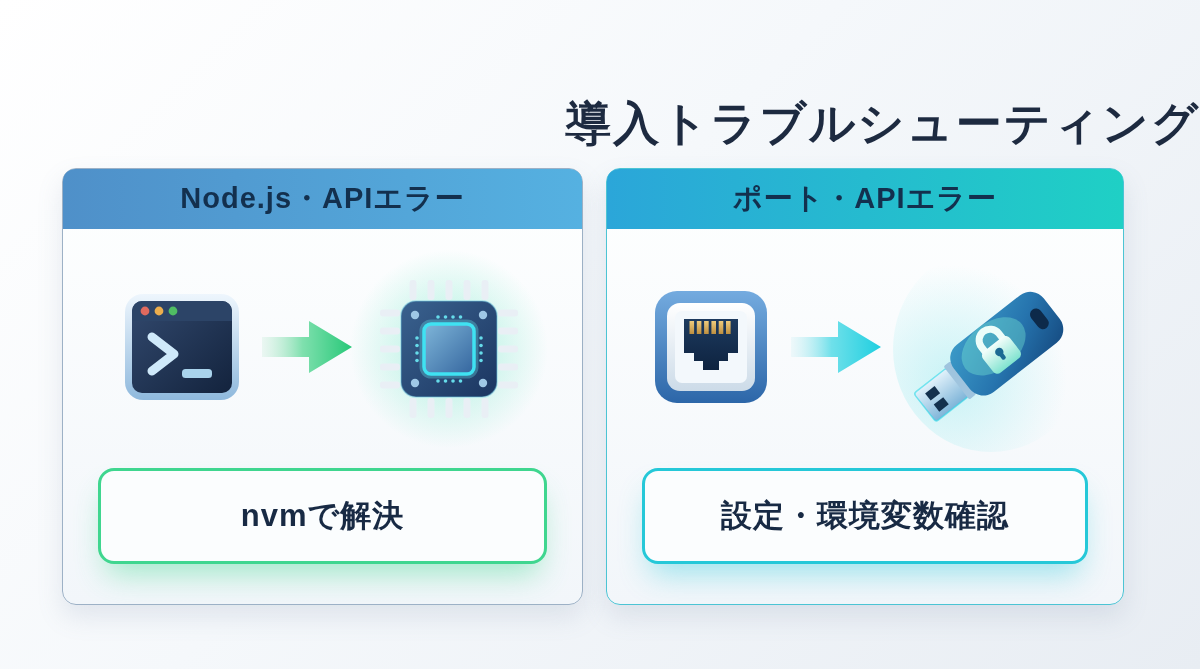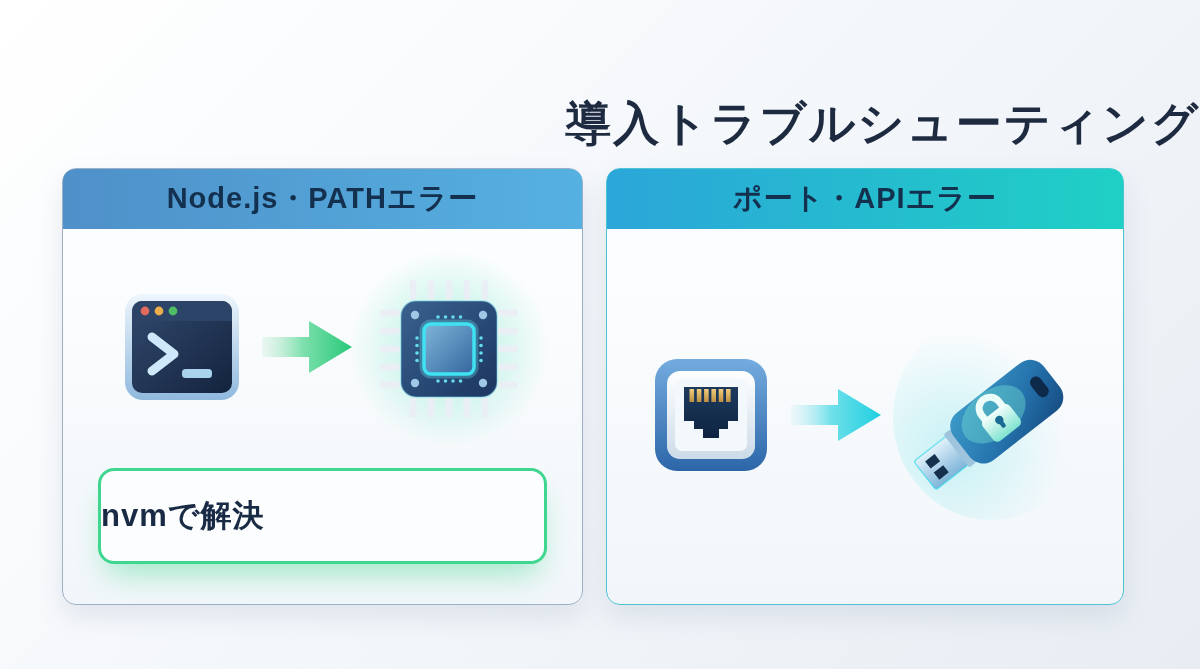--- a/index.html
+++ b/index.html
@@ -49,34 +49,34 @@
     background:radial-gradient(circle,rgba(110,232,198,0.55) 0%,rgba(110,232,198,0) 68%);
   }
   .glow-usb::before{
     content:"";position:absolute;inset:-10px;border-radius:50%;
     background:radial-gradient(circle at 30% 65%,rgba(90,225,230,0.30) 0%,rgba(90,225,230,0) 60%);
   }
   .glow-wrap svg{position:relative;}
   .solution-box{
     flex:none;margin:0 35px 40px;height:96px;border-radius:16px;
     background:#fbfdfe;border:3px solid;
-    display:flex;align-items:center;justify-content:flex-start;
+    display:flex;align-items:center;justify-content:center;
     font-size:31px;font-weight:700;color:var(--body-text-color);letter-spacing:1px;
   }
   .card-1 .solution-box{border-color:var(--solution1-border);box-shadow:0 18px 30px -8px rgba(62,214,143,0.45);}
   .card-2 .solution-box{border-color:var(--solution2-border);box-shadow:0 18px 30px -8px rgba(37,200,216,0.42);}
 </style>
 </head>
 <body>
 
 <h1 class="title">導入トラブルシューティング</h1>
 
 <section class="card card-1">
   <div class="card-header">
-    <span>Node.js・PATHエラー</span>
+    <span>Node.js・APIエラー</span>
   </div>
   <div class="icon-row">
 
     <span>
       <svg width="120" height="120" viewBox="0 0 120 120" aria-hidden="true">
         <defs>
           <linearGradient id="t-bez" x1="0" y1="0" x2="0" y2="1">
             <stop offset="0" stop-color="#eef6fd"></stop>
               <stop offset="1" stop-color="#8fb9dd"></stop>
           </linearGradient>
@@ -258,13 +258,16 @@
           <rect x="143" y="89" width="12" height="23" rx="6" fill="#0d2a4a"></rect>
           <path d="M86,94 v-7 a11,11 0 0 1 22,0 v7" fill="none" stroke="#ecfdf9" stroke-width="7" stroke-linecap="round"></path>
           <rect x="80" y="92" width="34" height="27" rx="5.5" fill="url(#u-lock)"></rect>
           <circle cx="97" cy="102" r="4.2" fill="#1b6a93"></circle>
           <rect x="94.8" y="103" width="4.4" height="8" rx="2" fill="#1b6a93"></rect>
         </g>
       </svg>
     </span>
   </div>
 
+  <div class="solution-box">
+    <span>設定・環境変数確認</span>
+  </div>
 </section>
 
 </body></html>

